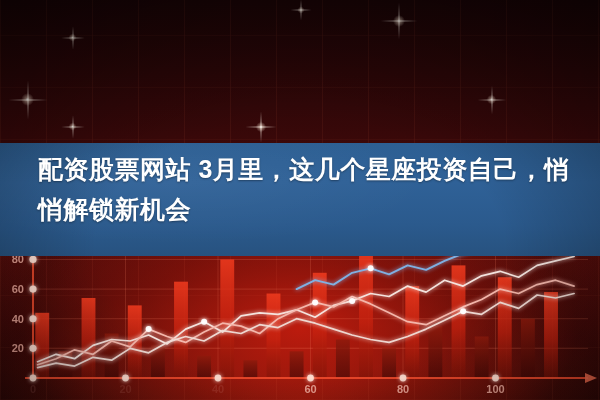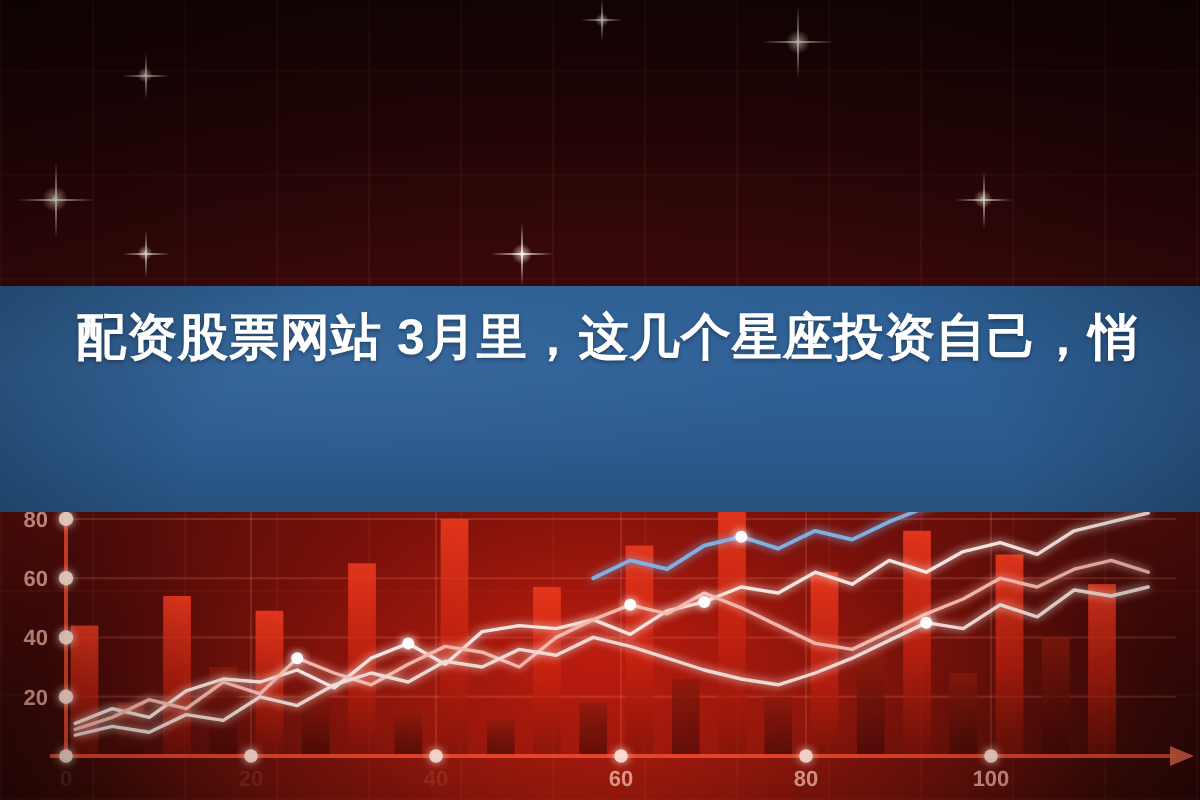--- a/index.html
+++ b/index.html
@@ -183,16 +183,17 @@
       <circle cx="495.5" cy="378" r="3.4" fill="#ffe2d6" fill-opacity="0.9" filter="url(#glow)"></circle>
       <text x="495.5" y="393" text-anchor="middle" class="axis-label">100</text>
     </svg>
 
   <div class="title-band">
     <div class="band-noise"></div>
   </div>
 
   <div class="title-text">
     <div>配资股票网站 3月里，这几个星座投资自己，悄</div>
+    <div>悄解锁新机会</div>
   </div>
 
   <div class="bg-vignette"></div>
 </div>
 
 </body></html>

